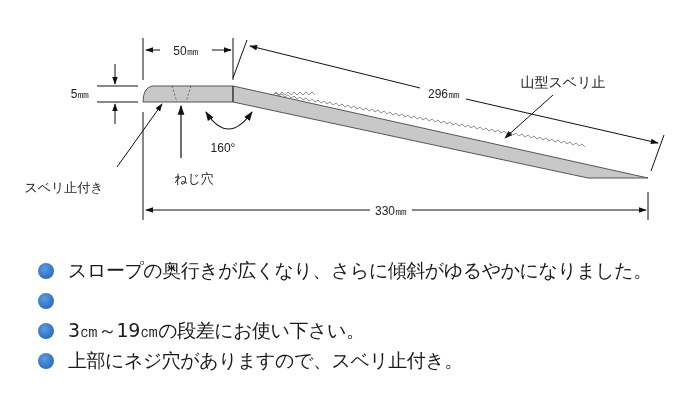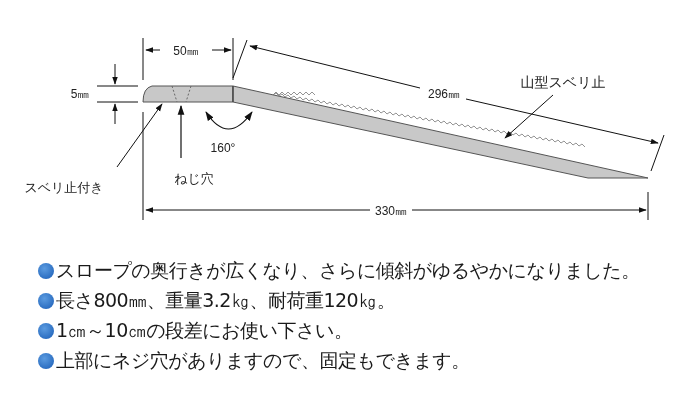--- a/index.html
+++ b/index.html
@@ -2,21 +2,21 @@
 <html><head>
 <meta charset="utf-8">
 <style>
   html, body { margin:0; padding:0; background:#ffffff; }
   body { width:700px; height:420px; position:relative; overflow:hidden;
          font-family:"DejaVu Sans","Liberation Sans",sans-serif; color:#111; }
   #diagram { position:absolute; left:0; top:0; width:700px; height:240px; }
   .lbl { font-family:"Liberation Sans","DejaVu Sans",sans-serif; fill:#222; }
   #features { position:absolute; left:38px; top:256px; margin:0; padding:0; list-style:none; }
   #features li { display:flex; align-items:center; height:30px; font-size:19px; letter-spacing:-0.5px;
-                 font-family:"DejaVu Sans",sans-serif; color:#1a1a1a; white-space:nowrap; }
+                 font-family:"DejaVu Sans",sans-serif; color:#1a1a1a; white-space:nowrap;gap:12px; }
   .bullet { display:inline-block; width:16px; height:16px; border-radius:50%; margin-right:2px;
             background:radial-gradient(circle at 40% 35%, #5b9be0, #2d6fc2 70%); flex:0 0 auto; }
 </style>
 </head>
 <body>
 
 <svg id="diagram" viewBox="0 0 700 240" xmlns="http://www.w3.org/2000/svg">
   <defs>
     <marker id="ah" viewBox="0 0 10 10" refX="9" refY="5" markerWidth="8" markerHeight="8" orient="auto-start-reverse">
       <path d="M0,1.5 L10,5 L0,8.5 Z" fill="#111"></path>
@@ -90,23 +90,22 @@
   </g>
 </svg>
 
 <ul id="features">
   <li>
       <span class="bullet"></span>
       <span>スロープの奥行きが広くなり、さらに傾斜がゆるやかになりました。</span>
     </li>
   <li>
       <span class="bullet"></span>
-      <span>長さ800㎜、重量3.2㎏、耐荷重120㎏。</span>
     </li>
   <li>
       <span class="bullet"></span>
-      <span>1㎝～10㎝の段差にお使い下さい。</span>
+      <span>3㎝～19㎝の段差にお使い下さい。</span>
     </li>
   <li>
       <span class="bullet"></span>
-      <span>上部にネジ穴がありますので、固定もできます。</span>
+      <span>上部にネジ穴がありますので、スベリ止付き。</span>
     </li>
 </ul>
 
 </body></html>

